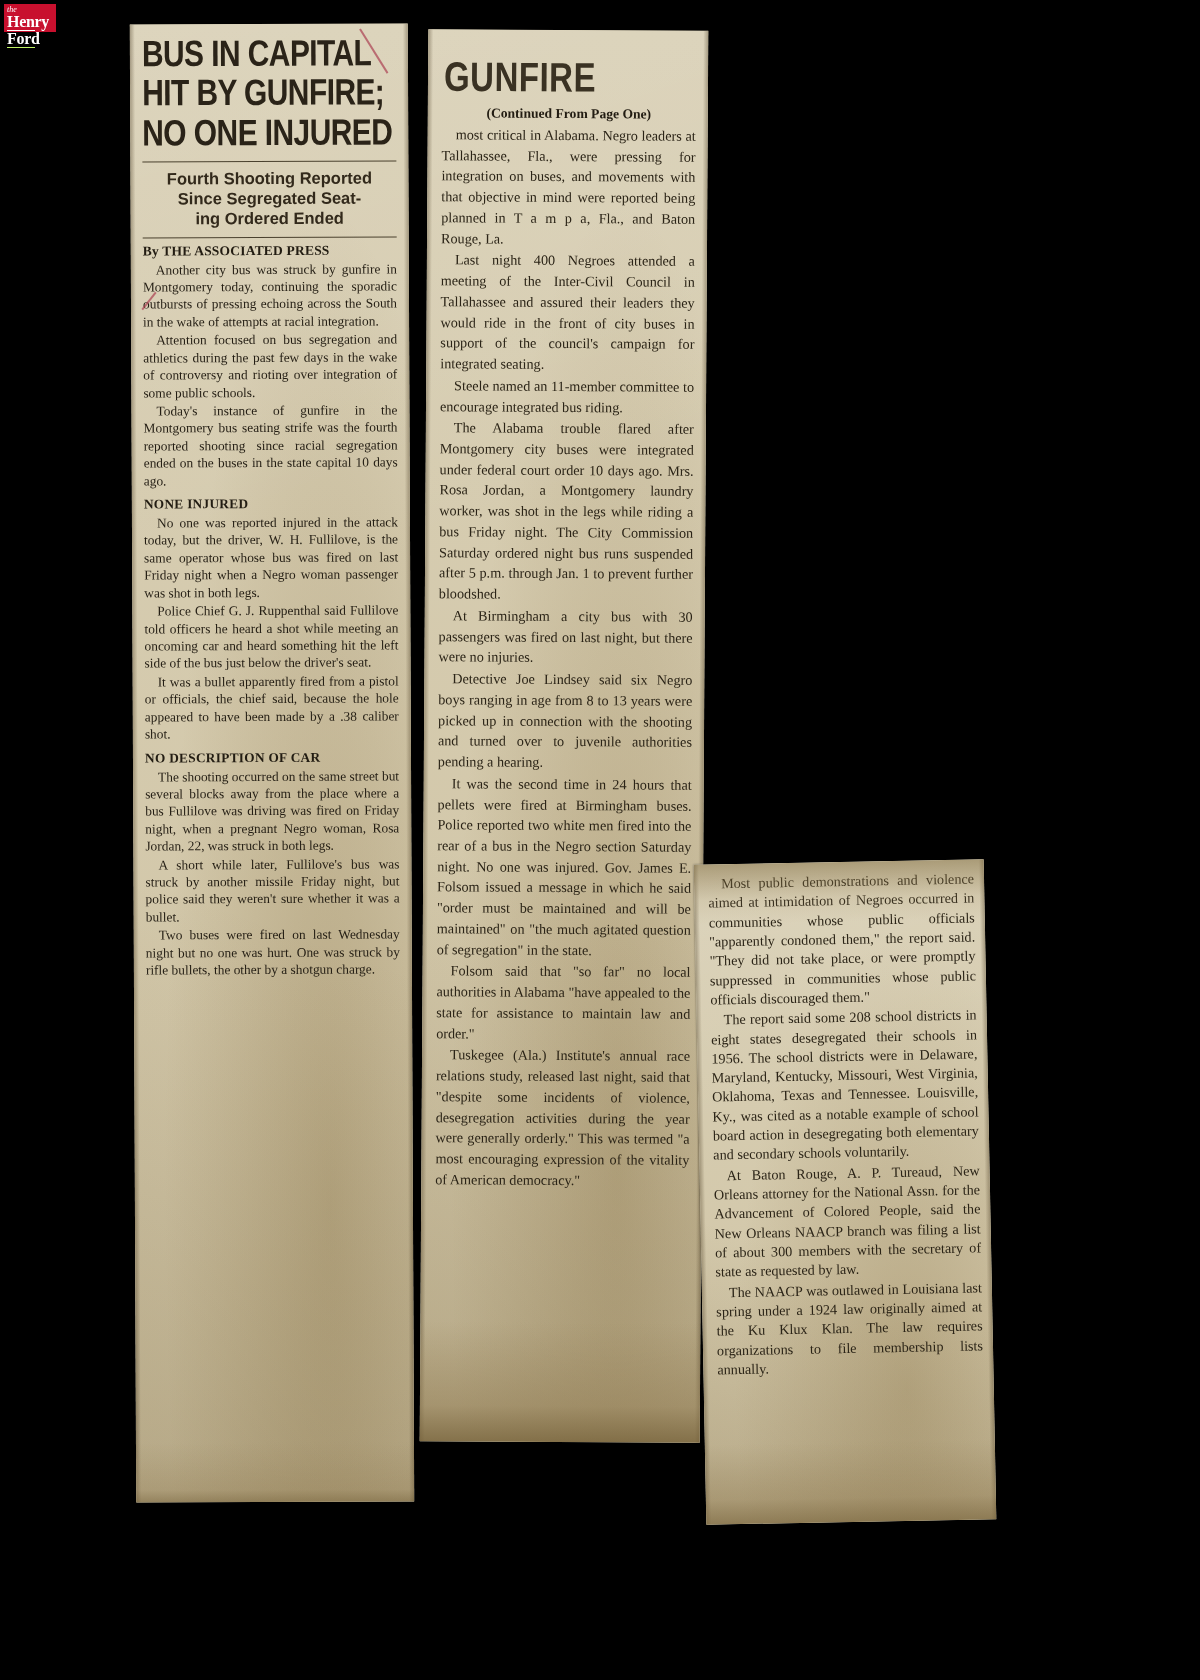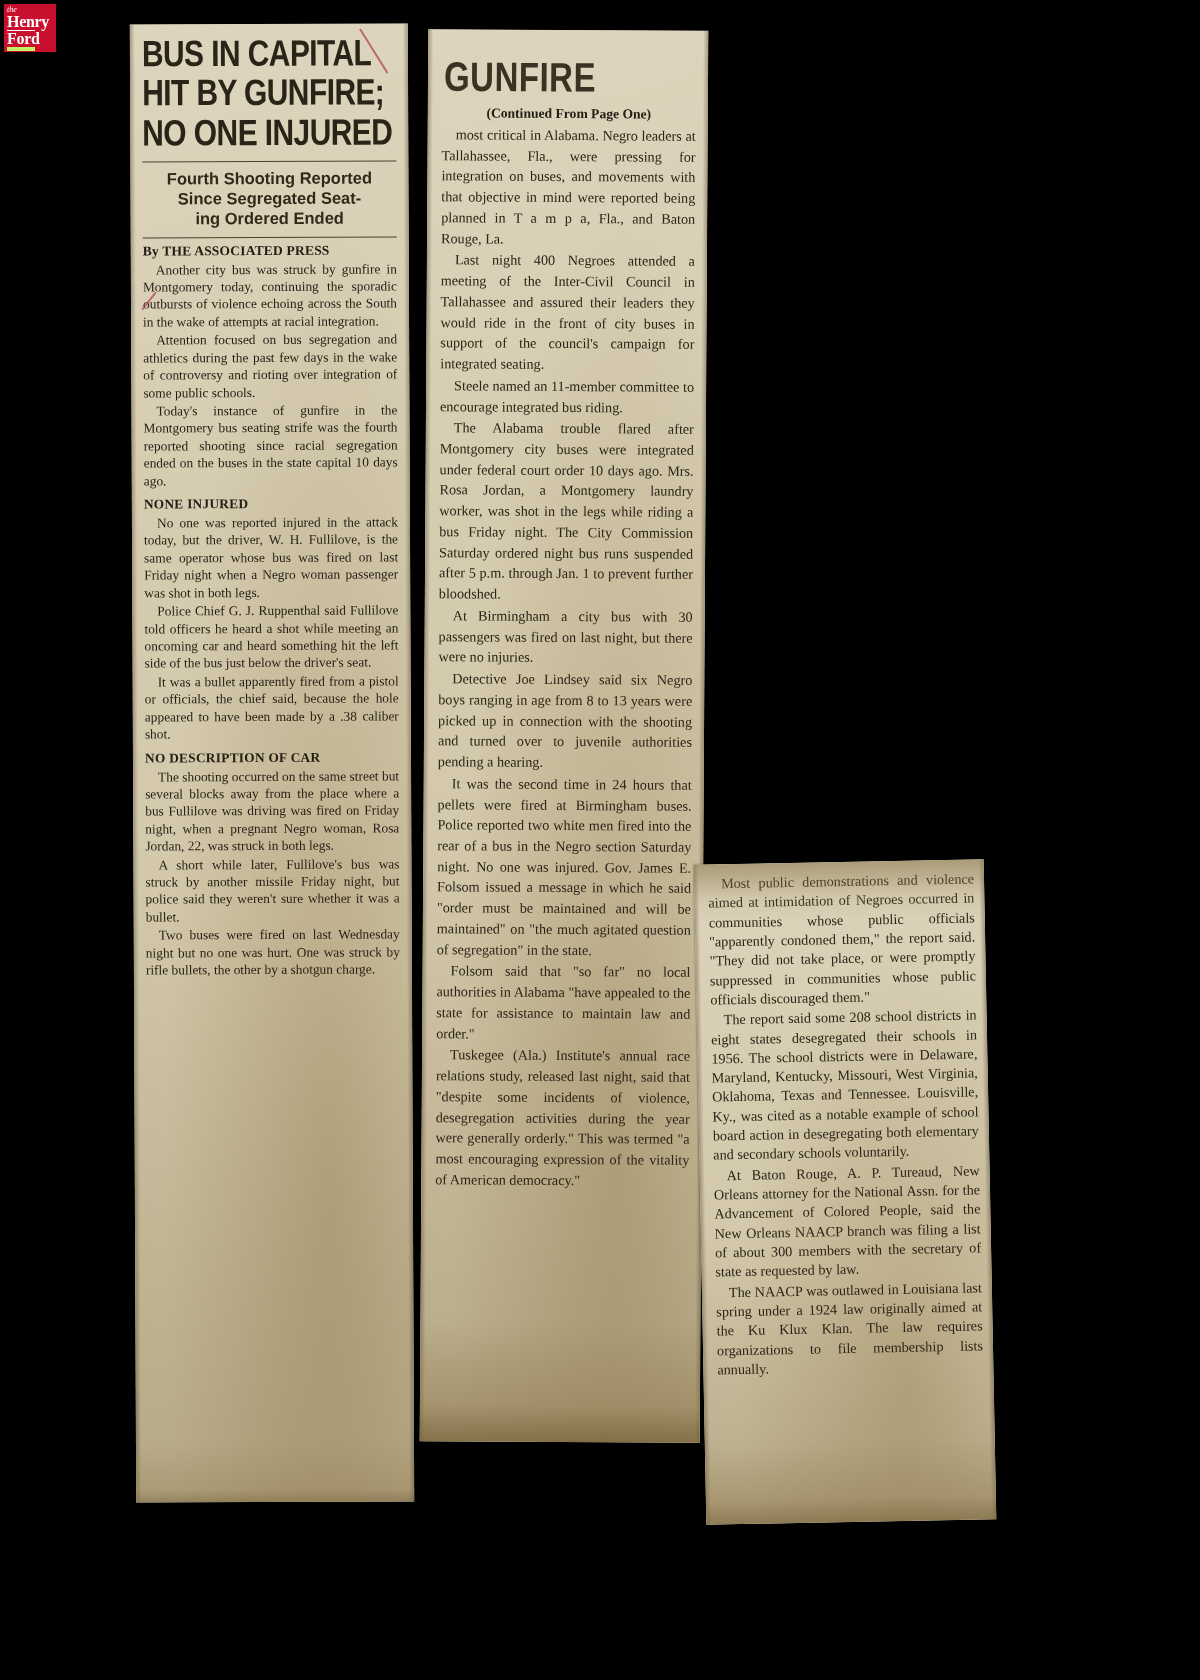--- a/index.html
+++ b/index.html
@@ -14,21 +14,21 @@
     overflow: hidden;
     font-family: "Liberation Serif", serif;
   }
 
   
   #logo {
     position: absolute;
     left: 4px;
     top: 4px;
     width: 52px;
-    height: 48px;
+    height: 28px;
     background: #c8102e;
     color: #ffffff;
     font-family: "Liberation Serif", serif;
     line-height: 1.0;
     padding: 2px 3px;
     box-sizing: border-box;
   }
   #logo .the {
     font-size: 8px;
     font-style: italic;
@@ -36,21 +36,21 @@
     margin-bottom: 0px;
   }
   #logo .henry, #logo .ford {
     display: block;
     font-weight: bold;
     font-size: 16px;
     letter-spacing: -0.3px;
   }
   #logo .ford {
     border-top: 1px solid #fff;
-    border-bottom: 4px solid #bef264;
+    border-bottom: 1px solid #bef264;
     width: 28px;
     text-align: center;
   }
 
   
   .clip {
     position: absolute;
     box-sizing: border-box;
     background: #d8cfb4;
     color: #221c12;
@@ -278,21 +278,21 @@
     </div>
     <div class="rule"></div>
     <div class="subhead">
       <span>Fourth Shooting Reported</span>
       <span>Since Segregated Seat-</span>
       <span>ing Ordered Ended</span>
     </div>
     <div class="rule tight"></div>
     <div class="byline">By THE ASSOCIATED PRESS</div>
     <div class="body">
-      <p>Another city bus was struck by gunfire in Montgomery today, continuing the sporadic outbursts of violence echoing across the South in the wake of attempts at racial integration.</p>
+      <p>Another city bus was struck by gunfire in Montgomery today, continuing the sporadic outbursts of pressing echoing across the South in the wake of attempts at racial integration.</p>
       <p>Attention focused on bus segregation and athletics during the past few days in the wake of controversy and rioting over integration of some public schools.</p>
       <p>Today's instance of gunfire in the Montgomery bus seating strife was the fourth reported shooting since racial segregation ended on the buses in the state capital 10 days ago.</p>
     </div>
     <div class="secthead">NONE INJURED</div>
     <div class="body">
       <p>No one was reported injured in the attack today, but the driver, W. H. Fullilove, is the same operator whose bus was fired on last Friday night when a Negro woman passenger was shot in both legs.</p>
       <p>Police Chief G. J. Ruppenthal said Fullilove told officers he heard a shot while meeting an oncoming car and heard something hit the left side of the bus just below the driver's seat.</p>
       <p>It was a bullet apparently fired from a pistol or officials, the chief said, because the hole appeared to have been made by a .38 caliber shot.</p>
     </div>
     <div class="secthead">NO DESCRIPTION OF CAR</div>

